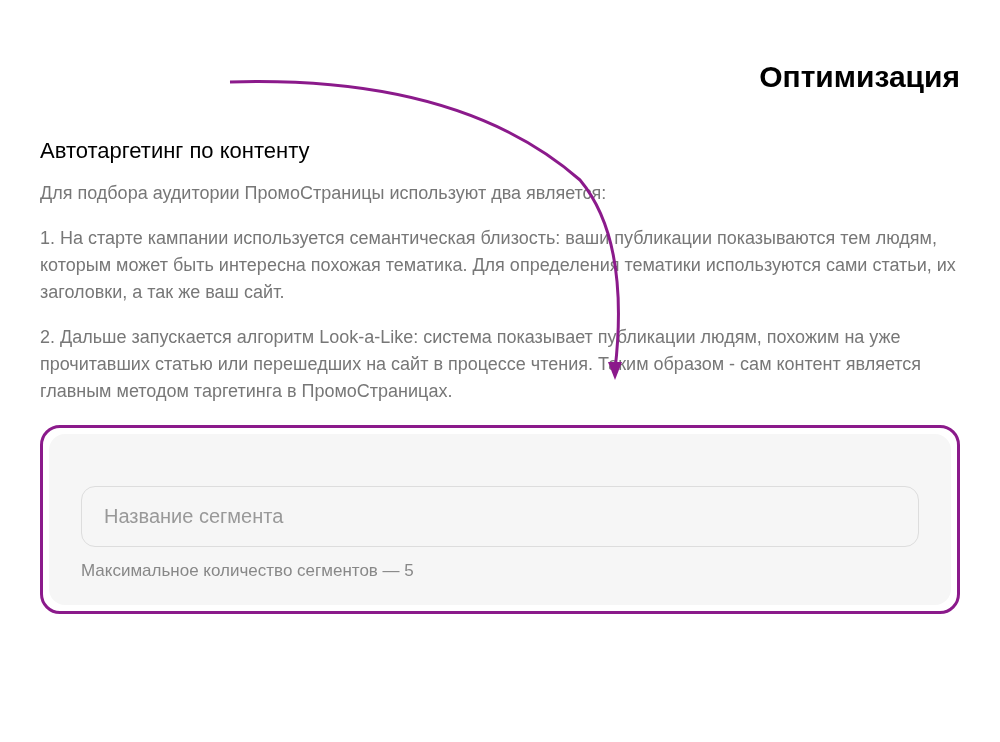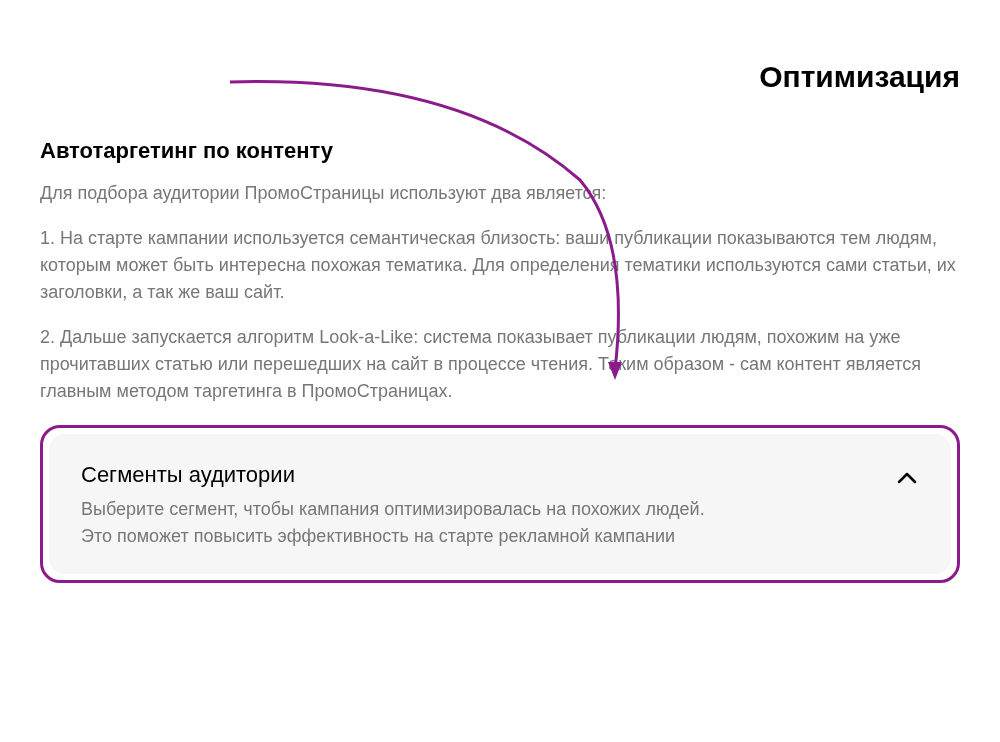--- a/index.html
+++ b/index.html
@@ -13,21 +13,21 @@
     }
     .main-title {
       font-size: 30px;
       font-weight: 700;
       color: #000;
       margin-bottom: 44px;
       text-align: right;
     }
     .sub-title {
       font-size: 22px;
-      font-weight: 700;
+      font-weight: 400;
       color: #000;
       margin-bottom: 16px;
     }
     .description {
       font-size: 18px;
       color: #777;
       line-height: 1.5;
       margin-bottom: 18px;
     }
     .panel-wrapper {
@@ -100,31 +100,23 @@
 <h1 class="main-title">Оптимизация</h1>
 
 <h2 class="sub-title">Автотаргетинг по контенту</h2>
 
 <p class="description">Для подбора аудитории ПромоСтраницы используют два является:</p>
 <p class="description">1. На старте кампании используется семантическая близость: ваши публикации показываются тем людям, которым может быть интересна похожая тематика. Для определения тематики используются сами статьи, их заголовки, а так же ваш сайт.</p>
 <p class="description">2. Дальше запускается алгоритм Look-a-Like: система показывает публикации людям, похожим на уже прочитавших статью или перешедших на сайт в процессе чтения. Таким образом - сам контент является главным методом таргетинга в ПромоСтраницах.</p>
 
 <div class="panel-wrapper">
   <div class="panel">
-    <div class="panel-header">
-      <div class="panel-left">
-        <div class="panel-title">Сегменты аудитории</div>
-        <div class="panel-desc">Выберите сегмент, чтобы кампания оптимизировалась на похожих людей.</div>
-        <div class="panel-desc">Это поможет повысить эффективность на старте рекламной кампании</div>
-      </div>
-      <div class="chevron">
-        <svg viewBox="0 0 24 24" fill="none" stroke="#000" stroke-width="2.5" stroke-linecap="round" stroke-linejoin="round">
-          <polyline points="4,16 12,8 20,16"></polyline>
-        </svg>
-      </div>
+    <div class="input-wrapper">
+      <input type="text" class="segment-input" placeholder="Название сегмента" style="">
     </div>
+    <div class="hint">Максимальное количество сегментов — 5</div>
   </div>
 </div>
 
 <svg class="arrow-overlay" viewBox="0 0 450 330">
   <path d="M 10 12 Q 240 5 360 110 Q 410 170 395 300" fill="none" stroke="#8b1a8b" stroke-width="3"></path>
   <polygon points="395,310 388,292 402,292" fill="#8b1a8b"></polygon>
 </svg>
 
 </body></html>

